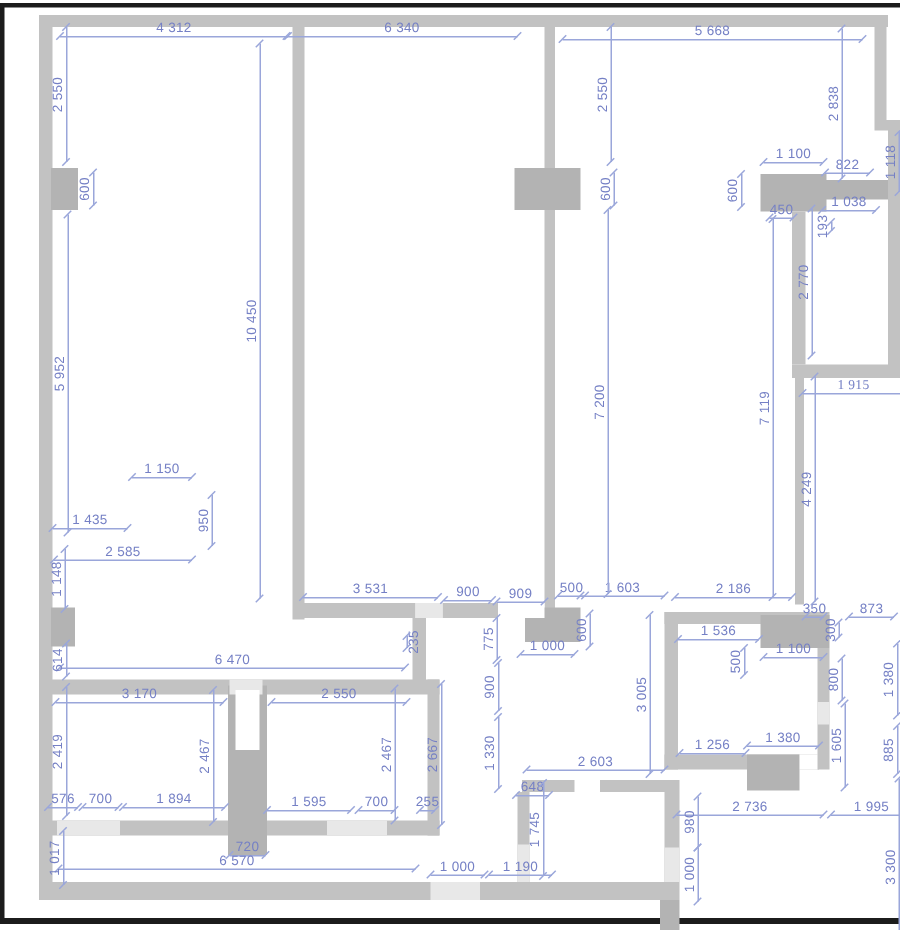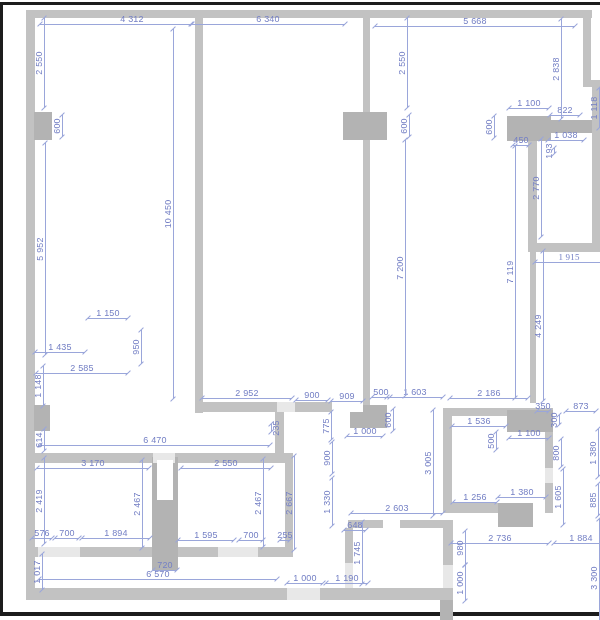--- a/index.html
+++ b/index.html
@@ -69,21 +69,21 @@
     <div class="opening" style="left: 38px; top: 547px; width: 42px; height: 10px; background: rgb(232, 232, 232);"></div>
     <div class="opening" style="left: 218px; top: 547px; width: 40px; height: 10px; background: rgb(232, 232, 232);"></div>
     <div class="opening" style="left: 277px; top: 402px; width: 18px; height: 10px; background: rgb(232, 232, 232);"></div>
     <div class="opening" style="left: 332px; top: 402px; width: 31px; height: 10px; background: rgb(255, 255, 255);"></div>
     <div class="opening" style="left: 545px; top: 468px; width: 8px; height: 15px; background: rgb(232, 232, 232);"></div>
     <div class="opening" style="left: 383px; top: 520px; width: 17px; height: 8px; background: rgb(255, 255, 255);"></div>
     <div class="opening" style="left: 345px; top: 563px; width: 8px; height: 25px; background: rgb(232, 232, 232);"></div>
     <div class="opening" style="left: 443px; top: 565px; width: 10px; height: 23px; background: rgb(232, 232, 232);"></div>
     <div class="opening" style="left: 533px; top: 503px; width: 12px; height: 10px; background: rgb(255, 255, 255);"></div>
     <div class="opening" style="left: 157px; top: 460px; width: 16px; height: 40px; background: rgb(255, 255, 255);"></div>
-    <div class="dim-label" style="left: 132px; top: 19px;">4 312</div>
+    <div class="dim-label" style="left: 116px; top: 19px;">4 312</div>
     <div class="dim-line" style="left: 39.5461px; top: 24px; width: 152.908px; height: 1px;"></div>
     <div class="dim-tick" style="left: 39.5461px; top: 24px;"></div>
     <div class="dim-tick" style="left: 192.454px; top: 24px;"></div>
     <div class="dim-label" style="left: 268px; top: 19px;">6 340</div>
     <div class="dim-line" style="left: 191.05px; top: 24px; width: 153.901px; height: 1px;"></div>
     <div class="dim-tick" style="left: 191.05px; top: 24px;"></div>
     <div class="dim-tick" style="left: 344.95px; top: 24px;"></div>
     <div class="dim-label" style="left: 475px; top: 21px;">5 668</div>
     <div class="dim-line" style="left: 374.504px; top: 26px; width: 200.993px; height: 1px;"></div>
     <div class="dim-tick" style="left: 374.504px; top: 26px;"></div>
@@ -112,21 +112,21 @@
     <div class="dim-tick" style="left: 87.6099px; top: 318px;"></div>
     <div class="dim-tick" style="left: 128.39px; top: 318px;"></div>
     <div class="dim-label" style="left: 60px; top: 347px;">1 435</div>
     <div class="dim-line" style="left: 34.5567px; top: 352px; width: 50.8865px; height: 1px;"></div>
     <div class="dim-tick" style="left: 34.5567px; top: 352px;"></div>
     <div class="dim-tick" style="left: 85.4433px; top: 352px;"></div>
     <div class="dim-label" style="left: 82px; top: 368px;">2 585</div>
     <div class="dim-line" style="left: 36.1667px; top: 373px; width: 91.6667px; height: 1px;"></div>
     <div class="dim-tick" style="left: 36.1667px; top: 373px;"></div>
     <div class="dim-tick" style="left: 127.833px; top: 373px;"></div>
-    <div class="dim-label" style="left: 247px; top: 393px;">2 952</div>
+    <div class="dim-label" style="left: 247px; top: 393px;">3 531</div>
     <div class="dim-line" style="left: 202.124px; top: 398px; width: 89.7518px; height: 1px;"></div>
     <div class="dim-tick" style="left: 202.124px; top: 398px;"></div>
     <div class="dim-tick" style="left: 291.876px; top: 398px;"></div>
     <div class="dim-label" style="left: 312px; top: 395px;">900</div>
     <div class="dim-line" style="left: 296.043px; top: 400px; width: 31.9149px; height: 1px;"></div>
     <div class="dim-tick" style="left: 296.043px; top: 400px;"></div>
     <div class="dim-tick" style="left: 327.957px; top: 400px;"></div>
     <div class="dim-label" style="left: 347px; top: 396px;">909</div>
     <div class="dim-line" style="left: 330.883px; top: 401px; width: 32.234px; height: 1px;"></div>
     <div class="dim-tick" style="left: 330.883px; top: 401px;"></div>
@@ -212,21 +212,21 @@
     <div class="dim-tick" style="left: 238.589px; top: 540px;"></div>
     <div class="dim-tick" style="left: 263.411px; top: 540px;"></div>
     <div class="dim-label" style="left: 285px; top: 535px;">255</div>
     <div class="dim-line" style="left: 280.479px; top: 540px; width: 9.04255px; height: 1px;"></div>
     <div class="dim-tick" style="left: 280.479px; top: 540px;"></div>
     <div class="dim-tick" style="left: 289.521px; top: 540px;"></div>
     <div class="dim-label" style="left: 500px; top: 538px;">2 736</div>
     <div class="dim-line" style="left: 451.489px; top: 543px; width: 97.0213px; height: 1px;"></div>
     <div class="dim-tick" style="left: 451.489px; top: 543px;"></div>
     <div class="dim-tick" style="left: 548.511px; top: 543px;"></div>
-    <div class="dim-label" style="left: 581px; top: 538px;">1 884</div>
+    <div class="dim-label" style="left: 581px; top: 538px;">1 995</div>
     <div class="dim-line" style="left: 553.553px; top: 543px; width: 54.8936px; height: 1px;"></div>
     <div class="dim-tick" style="left: 553.553px; top: 543px;"></div>
     <div class="dim-label" style="left: 165px; top: 565px;">720</div>
     <div class="dim-line" style="left: 153.475px; top: 570px; width: 23.0496px; height: 1px;"></div>
     <div class="dim-tick" style="left: 153.475px; top: 570px;"></div>
     <div class="dim-tick" style="left: 176.525px; top: 570px;"></div>
     <div class="dim-label" style="left: 158px; top: 574px;">6 570</div>
     <div class="dim-line" style="left: 39.0284px; top: 579px; width: 237.943px; height: 1px;"></div>
     <div class="dim-tick" style="left: 39.0284px; top: 579px;"></div>
     <div class="dim-tick" style="left: 276.972px; top: 579px;"></div>

